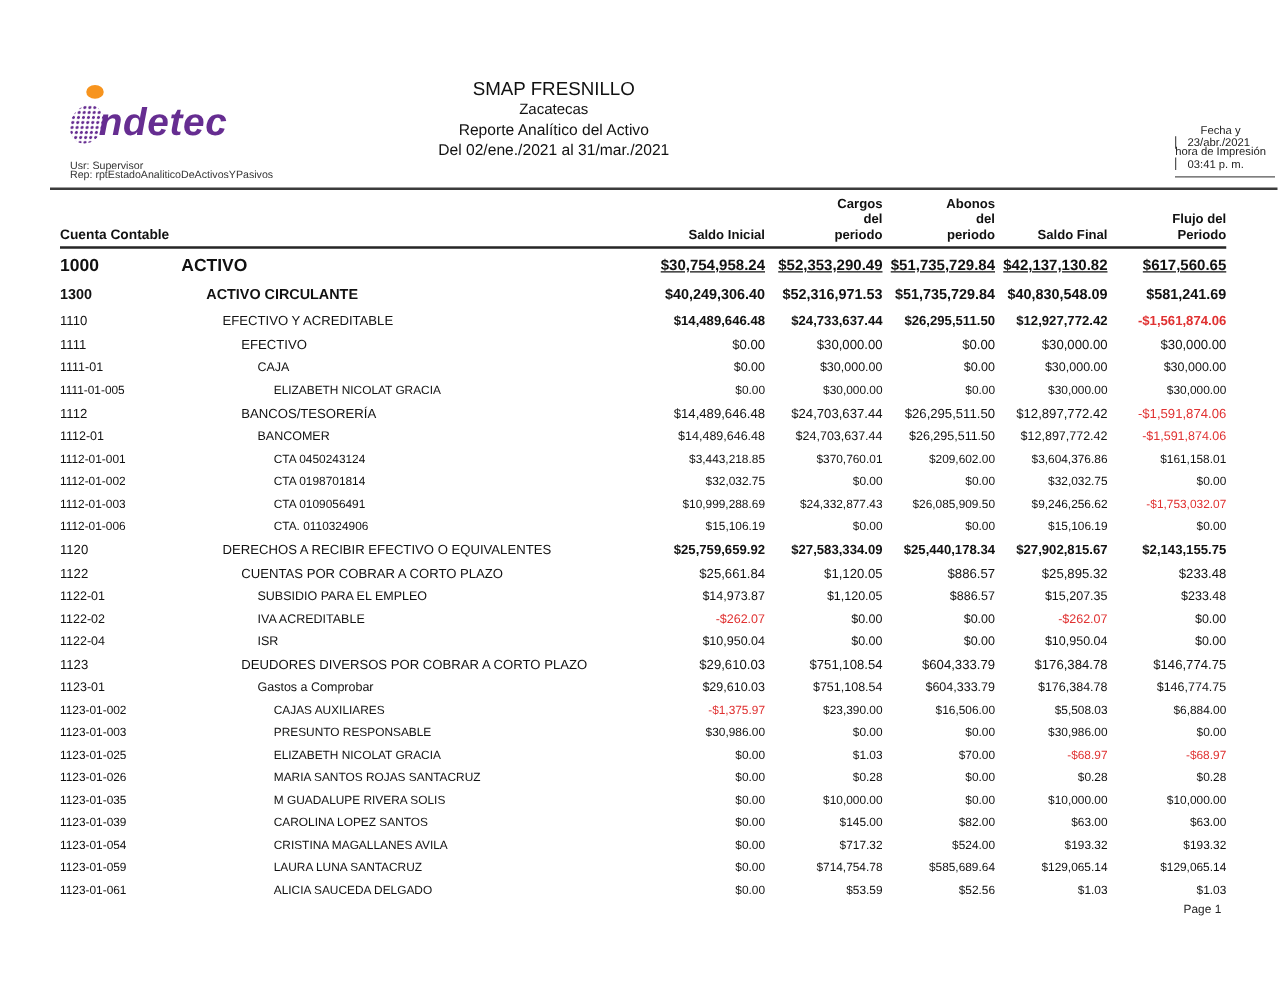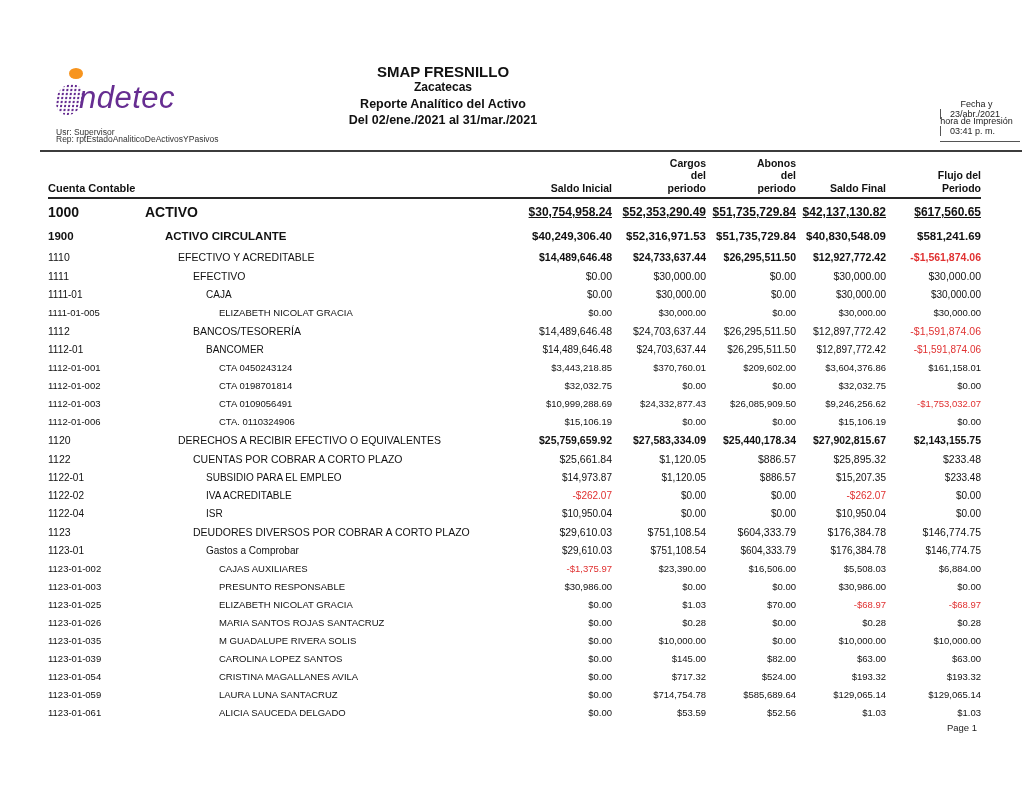--- a/index.html
+++ b/index.html
@@ -6,26 +6,26 @@
   body{font-family:"Liberation Sans",sans-serif;color:#111;}
   .page{position:relative;width:1024px;height:791px;background:#fff;overflow:hidden;}
 
   
   .logo{position:absolute;left:56px;top:64px;display:flex;align-items:flex-end;height:48px;}
   .logo-i{position:relative;width:30px;height:46px;}
   .logo-i-dot{position:absolute;right:3px;top:2px;width:14px;height:11px;border-radius:50%;background:#F7941E;}
   .logo-i-body{position:absolute;left:0;bottom:-3px;width:27px;height:31px;border-radius:50%;
     background-image:radial-gradient(#662D91 1.15px, rgba(255,255,255,0) 1.35px);
     background-size:4px 4px;transform:skewX(-8deg);}
-  .logo-text{font-style:italic;font-weight:normal;color:#662D91;font-size:31px;line-height:28px;margin-left:-7px;letter-spacing:0.5px;}
+  .logo-text{font-style:italic;font-weight:bold;color:#662D91;font-size:31px;line-height:28px;margin-left:-7px;letter-spacing:0.5px;}
   .meta{position:absolute;left:56px;font-size:8.5px;color:#333;}
   .meta.usr{top:127px;}
   .meta.rep{top:134px;}
 
-  .titleblock{position:absolute;left:0;width:886px;top:63px;text-align:center;font-weight:bold;}
+  .titleblock{position:absolute;left:0;width:886px;top:63px;text-align:center;font-weight:normal;}
   .titleblock .t1{font-size:15px;line-height:17px;}
   .titleblock .t2{font-size:12px;line-height:14px;}
   .titleblock .t3{font-size:12.5px;line-height:16px;margin-top:2px;}
   .titleblock .t4{font-size:12.5px;line-height:16px;}
 
   .datebox{position:absolute;top:102px;right:4px;font-size:9px;color:#222;border-bottom:1.2px solid #555;padding-bottom:5px;}
   .daterow{display:flex;align-items:center;justify-content:flex-end;height:17px;flex-direction:column;}
   .datelabel{text-align:right;padding-right:7px;}
   .dateval{border-left:1.2px solid #555;padding-left:9px;width:70px;text-align:left;}
 
@@ -112,21 +112,21 @@
         <div class="trow l1">
           <div class="c code">1000</div>
           <div class="c name ind1">ACTIVO</div>
           <div class="c num">$30,754,958.24</div>
           <div class="c num">$52,353,290.49</div>
           <div class="c num">$51,735,729.84</div>
           <div class="c num">$42,137,130.82</div>
           <div class="c num">$617,560.65</div>
         </div>
         <div class="trow l2">
-          <div class="c code">1900</div>
+          <div class="c code">1300</div>
           <div class="c name ind2">ACTIVO CIRCULANTE</div>
           <div class="c num">$40,249,306.40</div>
           <div class="c num">$52,316,971.53</div>
           <div class="c num">$51,735,729.84</div>
           <div class="c num">$40,830,548.09</div>
           <div class="c num">$581,241.69</div>
         </div>
         <div class="trow l3">
           <div class="c code">1110</div>
           <div class="c name ind3">EFECTIVO Y ACREDITABLE</div>

